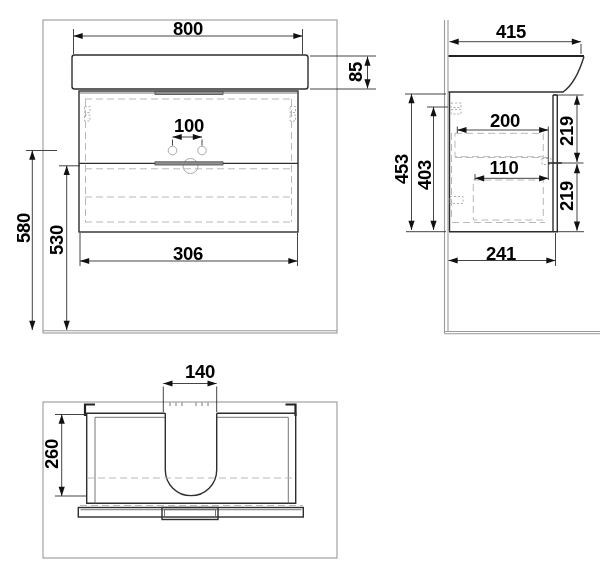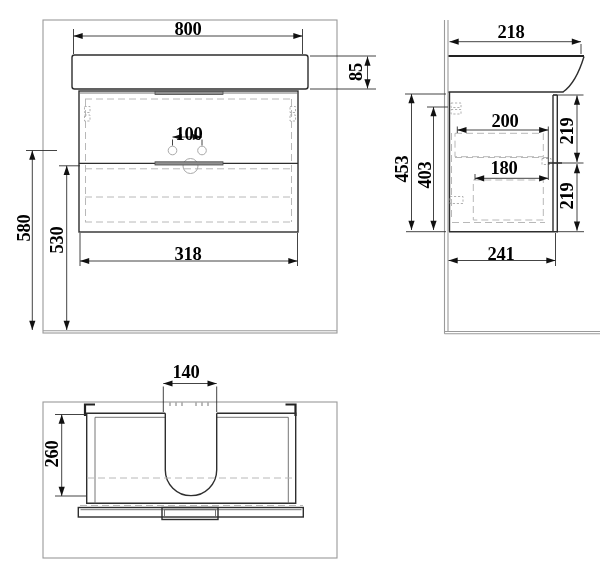--- a/index.html
+++ b/index.html
@@ -1,18 +1,18 @@
 <!DOCTYPE html>
 <html><head>
 <meta charset="utf-8">
 <style>
   html,body{margin:0;padding:0;background:#fff;}
   .canvas{
     position:relative;width:600px;height:575px;background:#fff;overflow:hidden;
-    font-family:Liberation Serif, serif;
+    font-family:Liberation Sans, sans-serif;
   }
   .canvas svg{position:absolute;left:0;top:0;}
   .dim-label{
     position:absolute;transform:translate(-50%,-50%);
     font-size:18.5px;font-weight:bold;color:#000;line-height:1;
     white-space:nowrap;letter-spacing:-0.3px;
   }
   .dim-label.vert{transform:translate(-50%,-50%) rotate(-90deg);}
   
   .ln   {stroke:#2e2e2e;stroke-width:1.4;fill:none;}
@@ -220,30 +220,30 @@
     <g>
       <line class="dim" x1="55" y1="414.5" x2="86" y2="414.5"></line>
       <line class="dim" x1="55" y1="496" x2="86" y2="496"></line>
       <line class="dim" x1="61.7" y1="414.5" x2="61.7" y2="496" marker-start="url(#arr)" marker-end="url(#arr)"></line>
     </g>
   </g>
 </svg>
 
 <div class="dim-label" style="left:188px;top:28.5px">800</div>
 <div class="dim-label vert" style="left:355.5px;top:71.5px">85</div>
-<div class="dim-label" style="left:189px;top:134px">100</div>
+<div class="dim-label" style="left:189px;top:126px">100</div>
 <div class="dim-label vert" style="left:23.5px;top:227.5px">580</div>
 <div class="dim-label vert" style="left:56.5px;top:240px">530</div>
-<div class="dim-label" style="left:188px;top:253.5px">318</div>
-
-<div class="dim-label" style="left:511px;top:31.5px">218</div>
+<div class="dim-label" style="left:188px;top:253.5px">306</div>
+
+<div class="dim-label" style="left:511px;top:31.5px">415</div>
 <div class="dim-label" style="left:505px;top:121px">200</div>
-<div class="dim-label" style="left:504px;top:167.5px">180</div>
+<div class="dim-label" style="left:504px;top:167.5px">110</div>
 <div class="dim-label vert" style="left:401.5px;top:168.5px">453</div>
 <div class="dim-label vert" style="left:424.5px;top:174.5px">403</div>
 <div class="dim-label vert" style="left:566.5px;top:130.5px">219</div>
 <div class="dim-label vert" style="left:566.5px;top:196px">219</div>
 <div class="dim-label" style="left:501px;top:253.5px">241</div>
 
-<div class="dim-label" style="left:186px;top:372px">140</div>
+<div class="dim-label" style="left:200px;top:372px">140</div>
 <div class="dim-label vert" style="left:51.5px;top:453.5px">260</div>
 
 </div>
 
 </body></html>

